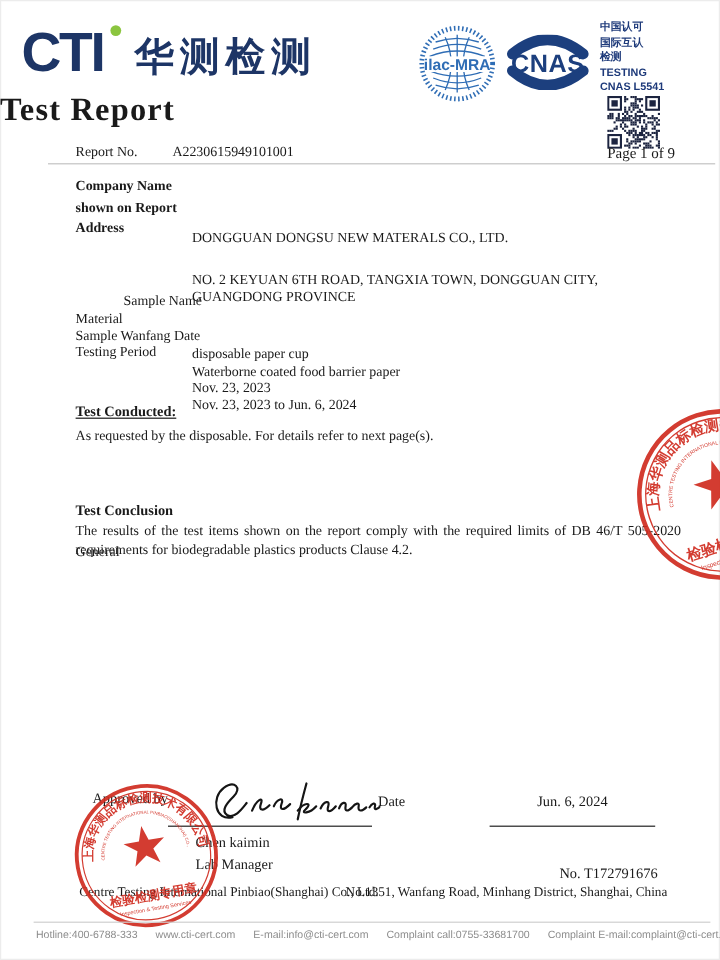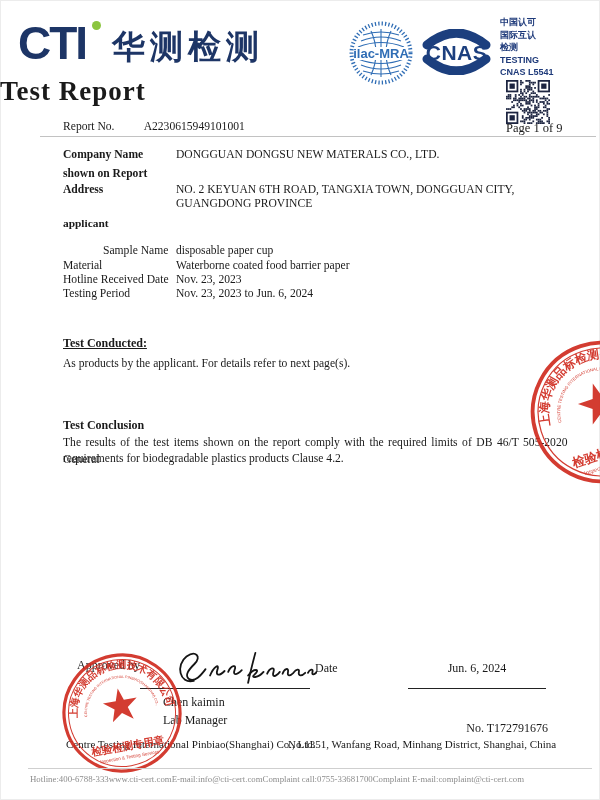--- a/index.html
+++ b/index.html
@@ -25,30 +25,30 @@
   .report-row{position:absolute;left:63px;top:119px;font-size:12.5px;}
   .report-row .val{margin-left:26px;}
   .rule{position:absolute;left:40px;top:136px;width:556px;border-top:1px solid #c2c2c2;}
 
   .lbl{font-weight:bold;font-size:11.6px;}
   .txt{font-size:11.6px;}
 
   .intro{position:absolute;left:63px;top:216px;width:525px;font-weight:bold;font-size:11.4px;line-height:14.5px;}
 
   .kv-label{position:absolute;left:63px;}
-  .kv-value{position:absolute;left:176px;}
+  .kv-value{position:absolute;left:160px;margin-top:44px;}
 
   .section-h{position:absolute;left:63px;font-weight:bold;font-size:12px;}
   .underline{text-decoration:underline;}
   .body-txt{position:absolute;left:63px;font-size:11.6px;line-height:17px;}
 
   .sig-line{position:absolute;border-top:1.5px solid #222;}
   .footer-line{position:absolute;left:28px;top:768px;width:564px;border-top:1px solid #cfcfcf;}
-  .footer{position:absolute;left:30px;top:774px;width:560px;display:flex;
-          font-family:Liberation Serif, serif;font-size:8.8px;color:#8c8c8c;white-space:nowrap;}
+  .footer{position:absolute;left:30px;top:774px;width:560px;display:flex;gap:15px;
+          font-family:Liberation Sans, sans-serif;font-size:8.8px;color:#8c8c8c;white-space:nowrap;}
 
   .stamp{position:absolute;opacity:0.92;}
   .stamp-left{left:60px;top:651px;transform:rotate(-10deg);}
   .stamp-right{left:528px;top:338px;transform:rotate(-18deg);}
 
   .sig-svg{position:absolute;left:172px;top:648px;}
   .small{font-size:11px;}
 </style>
 </head>
 <body>
@@ -318,34 +318,33 @@
   <div class="rule"></div>
 
   <div class="abs kv-label lbl" style="top:148px;">Company Name</div>
   <div class="abs kv-value txt" style="top:148px;">DONGGUAN DONGSU NEW MATERALS CO., LTD.</div>
   <div class="abs kv-label lbl" style="top:167px;">shown on Report</div>
   <div class="abs kv-label lbl" style="top:183px;">Address</div>
   <div class="abs kv-value txt" style="top:183px;">NO. 2 KEYUAN 6TH ROAD, TANGXIA TOWN, DONGGUAN CITY,</div>
   <div class="abs kv-value txt" style="top:197px;">GUANGDONG PROVINCE</div>
 
   <div class="intro">
-    <div>applicant</div>
   </div>
 
   <div class="abs kv-label txt" style="top:244px;margin-left:40px;">Sample Name</div>
   <div class="abs kv-value txt" style="top:244px;">disposable paper cup</div>
   <div class="abs kv-label txt" style="top:259px;">Material</div>
   <div class="abs kv-value txt" style="top:259px;">Waterborne coated food barrier paper</div>
-  <div class="abs kv-label txt" style="top:273px;">Hotline Received Date</div>
+  <div class="abs kv-label txt" style="top:273px;">Sample Wanfang Date</div>
   <div class="abs kv-value txt" style="top:273px;">Nov. 23, 2023</div>
   <div class="abs kv-label txt" style="top:287px;">Testing Period</div>
   <div class="abs kv-value txt" style="top:287px;">Nov. 23, 2023 to Jun. 6, 2024</div>
 
   <div class="section-h underline" style="top:336px;">Test Conducted:</div>
-  <div class="body-txt" style="top:355px;">As products by the applicant. For details refer to next page(s).</div>
+  <div class="body-txt" style="top:355px;">As requested by the disposable. For details refer to next page(s).</div>
 
   <div class="section-h" style="top:418px;">Test Conclusion</div>
   <div class="body-txt" style="top:434px;width:505px;word-spacing:1.6px;">The results of the test items shown on the report comply with the required limits of DB 46/T 505-2020 General</div>
   <div class="body-txt" style="top:450px;width:505px;">requirements for biodegradable plastics products Clause 4.2.</div>
 
   <svg class="stamp stamp-right" width="148" height="148" viewBox="0 0 124 124">
     <g fill="none" stroke="#d02c20">
       <circle cx="62" cy="62" r="58" stroke-width="3.2"></circle>
       <circle cx="62" cy="62" r="53.5" stroke-width="1"></circle>
     </g>

